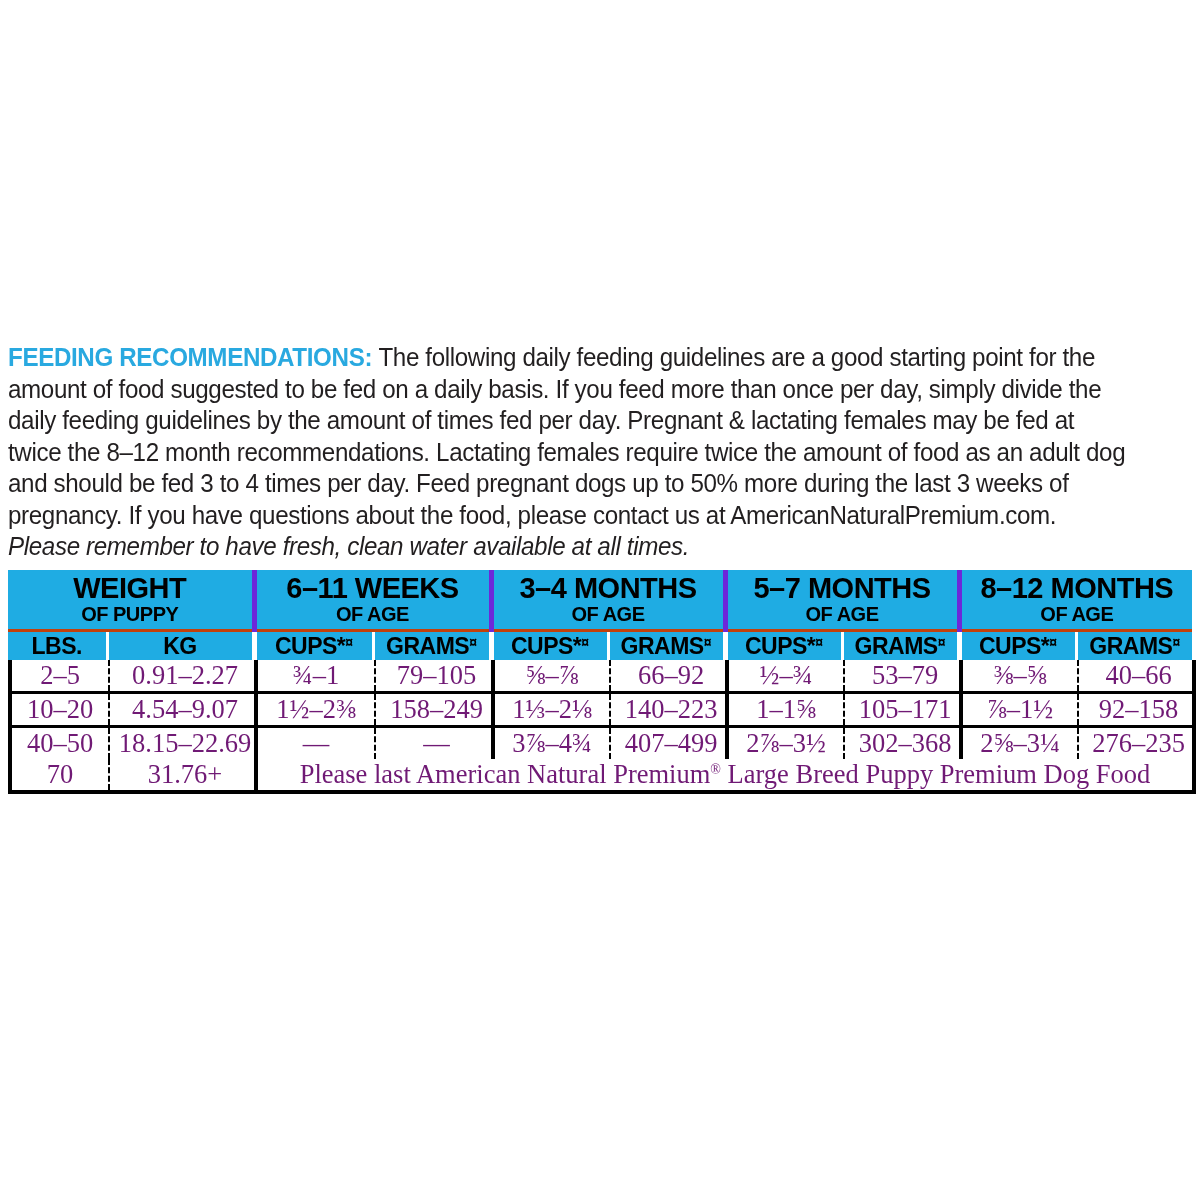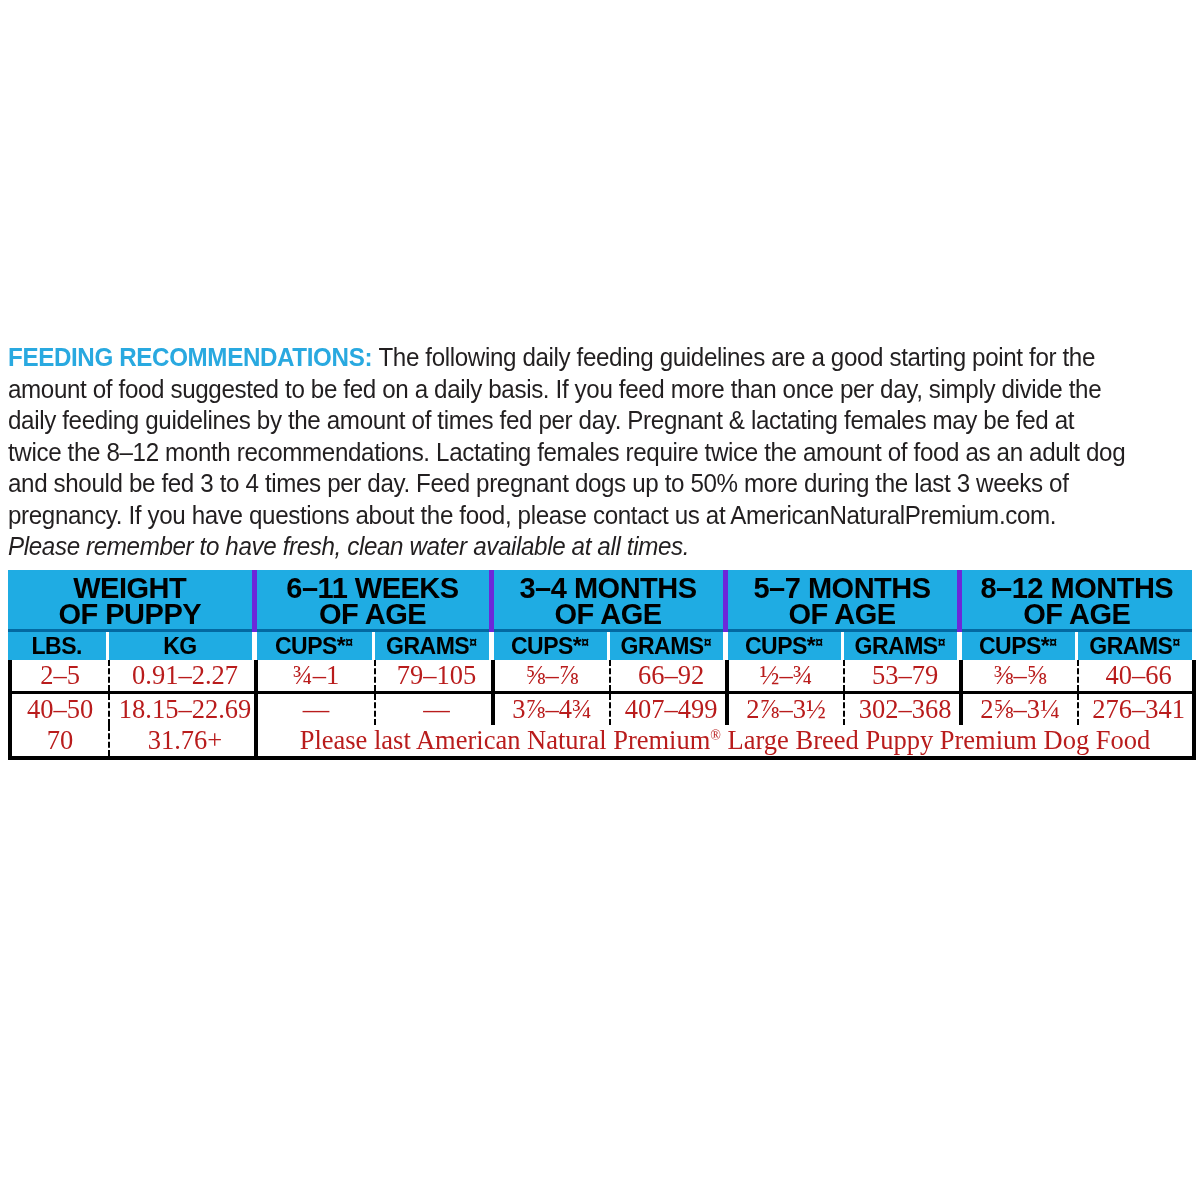--- a/index.html
+++ b/index.html
@@ -20,29 +20,29 @@
   col.c-c1{width:119px;} col.c-g1{width:118px;}
   col.c-c2{width:117px;} col.c-g2{width:117px;}
   col.c-c3{width:117px;} col.c-g3{width:117px;}
   col.c-c4{width:117px;} col.c-g4{width:116px;}
 
   
   .thead-table{background:#1face3;color:#000000;}
   .thead-table th{padding:0;text-align:center;vertical-align:middle;font-weight:bold;}
   .grp{height:59px;letter-spacing:-0.5px;}
   .grp .l1{display:block;font-size:29px;line-height:30px;}
-  .grp .l2{display:block;font-size:29px;line-height:23px;}
+  .grp .l2{display:block;font-size:20px;line-height:23px;}
   .grp + .grp, th.grp.sep{border-left:5px solid #6d28d9;}
-  .sub{height:28px;font-size:23px;letter-spacing:-0.5px;border-top:3px solid #0369a1;}
+  .sub{height:28px;font-size:23px;letter-spacing:-0.5px;border-top:3px solid #c2410c;}
   th.sub.pair2{border-left:3px solid #ffffff;}
   th.sub.gstart{border-left:5px solid #ffffff;}
   .hsup{font-size:14px;vertical-align:7px;letter-spacing:0;}
 
   
-  .tbody-table{font-family:"Liberation Serif",serif;font-size:26.5px;color:#b91c1c;
+  .tbody-table{font-family:"Liberation Serif",serif;font-size:26.5px;color:#701a75;
                border-left:4px solid #000;border-right:4px solid #000;border-bottom:4px solid #000;}
   .tbody-table td{padding:0;height:28px;text-align:center;vertical-align:middle;
                   border-top:3px solid #000;white-space:nowrap;}
   .tbody-table tr:first-child td{border-top:none;}
   td.gstart{border-left:4px solid #000;margin-top:16px;}
   td.pair2{border-left:2px dashed #000;padding-left:6px;}
   td.note{font-size:26.5px;}
   .reg{font-size:14px;vertical-align:9px;}
 
   
@@ -130,30 +130,42 @@
             <td class="gstart">¾–1</td>
             <td class="pair2">79–105</td>
             <td class="gstart">⅝–⅞</td>
             <td class="pair2">66–92</td>
             <td class="gstart">½–¾</td>
             <td class="pair2">53–79</td>
             <td class="gstart">⅜–⅝</td>
             <td class="pair2">40–66</td>
           </tr>
           <tr>
+            <td>10–20</td>
+            <td class="pair2">4.54–9.07</td>
+            <td class="gstart">1½–2⅜</td>
+            <td class="pair2">158–249</td>
+            <td class="gstart">1⅓–2⅛</td>
+            <td class="pair2">140–223</td>
+            <td class="gstart">1–1⅝</td>
+            <td class="pair2">105–171</td>
+            <td class="gstart">⅞–1½</td>
+            <td class="pair2">92–158</td>
+          </tr>
+          <tr>
             <td>40–50</td>
             <td class="pair2">18.15–22.69</td>
             <td class="gstart">—</td>
             <td class="pair2">—</td>
             <td class="gstart">3⅞–4¾</td>
             <td class="pair2">407–499</td>
             <td class="gstart">2⅞–3½</td>
             <td class="pair2">302–368</td>
             <td class="gstart">2⅝–3¼</td>
-            <td class="pair2">276–341</td>
+            <td class="pair2">276–235</td>
           </tr>
         </tbody>
       <tbody>
         <tr>
           <td>70</td>
           <td class="pair2">31.76+</td>
           <td class="gstart note" colspan="8"><span>Please last American Natural Premium</span><span class="reg">®</span><span> Large Breed Puppy Premium Dog Food</span></td>
         </tr>
       </tbody>
     </table>

